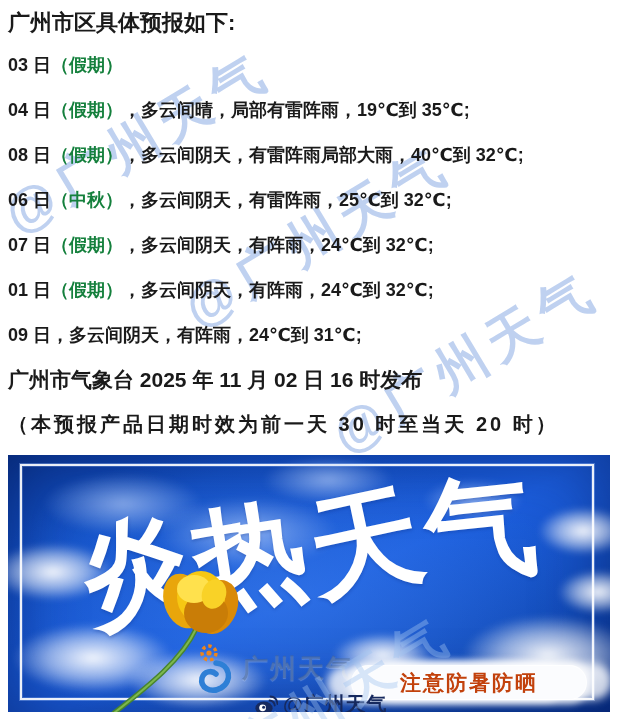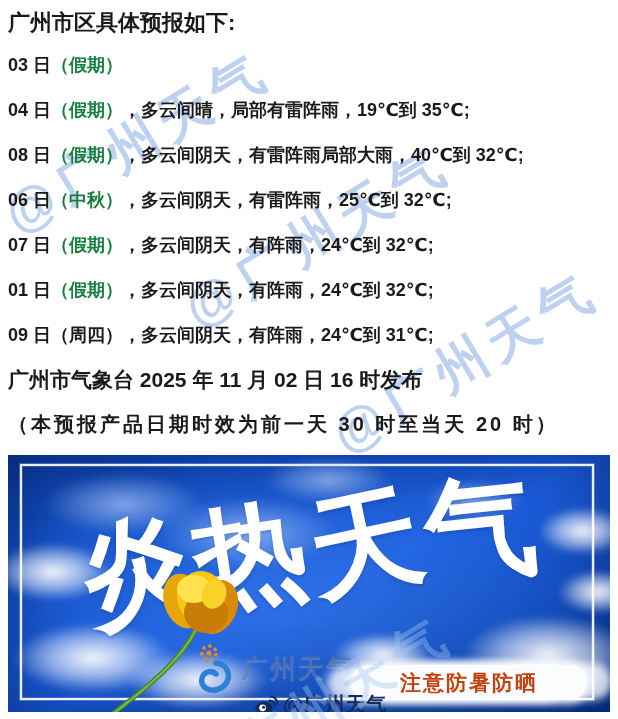--- a/index.html
+++ b/index.html
@@ -103,21 +103,20 @@
           <span class="tag red">（假期）</span>
           <span class="detail">，多云间阴天，有阵雨，24℃到 32℃;</span>
         </div>
         <div class="row forecast-row">
           <span class="day">01 日</span>
           <span class="tag red">（假期）</span>
           <span class="detail">，多云间阴天，有阵雨，24℃到 32℃;</span>
         </div>
         <div class="row forecast-row">
           <span class="day">09 日</span>
-          <span class="tag">（周四）</span>
           <span class="detail">，多云间阴天，有阵雨，24℃到 31℃;</span>
         </div>
       </div>
     <div class="row publisher">广州市气象台 2025 年 11 月 02 日 16 时发布</div>
     <div class="row note">（本预报产品日期时效为前一天 30 时至当天 20 时）</div>
   </div>
 
   <span class="watermark w1">@广州天气</span>
   <span class="watermark w2">@广州天气</span>
   <span class="watermark w3">@广州天气</span>

